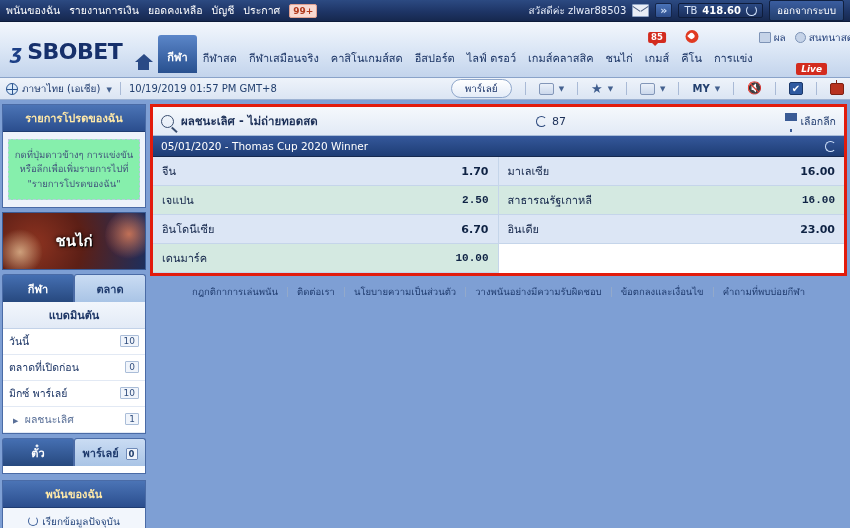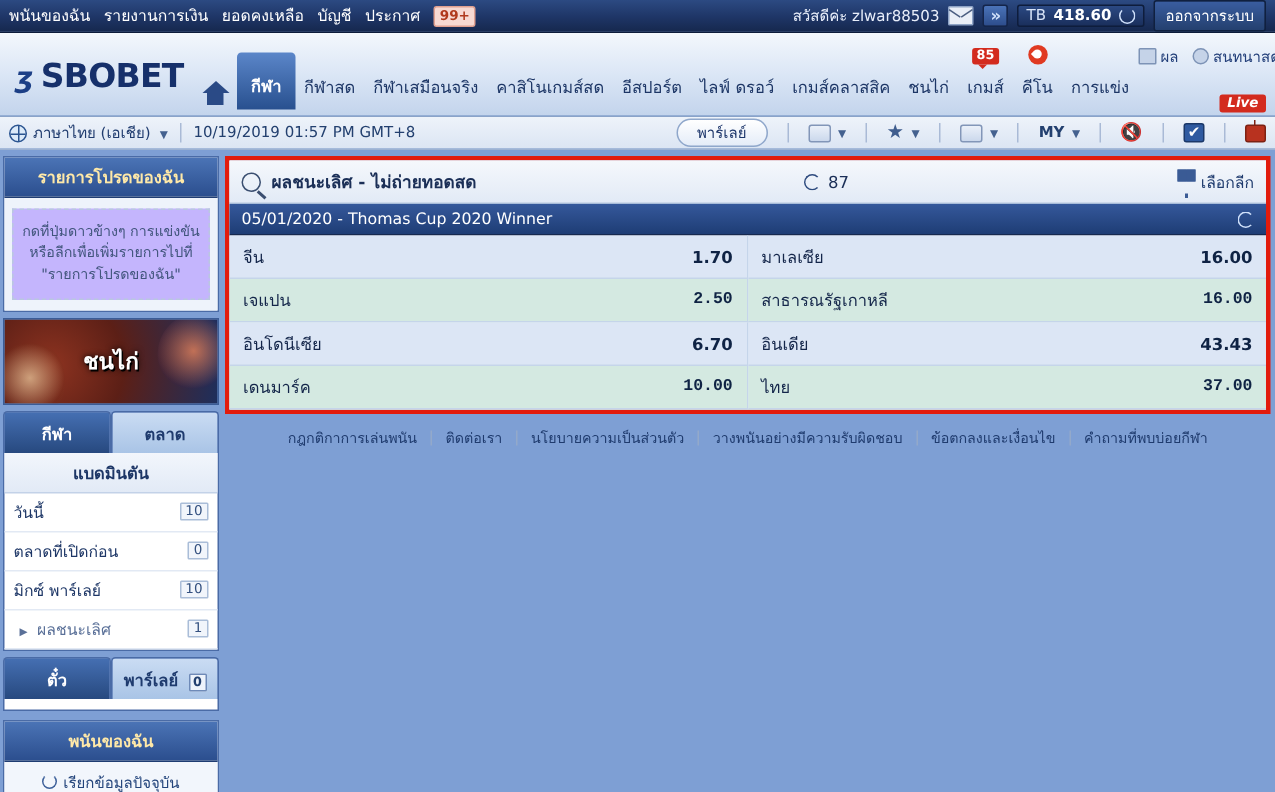--- a/index.html
+++ b/index.html
@@ -119,21 +119,21 @@
   }
 
   .nav-right {
     margin-left:auto; display:flex; align-items:center; gap:9px;
     padding: 0 8px 32px 0; font-size:10px; color:#24407a;
   }
   .nav-right .nr { display:flex;align-items:center;gap:3px;cursor:pointer;white-space:nowrap;}
   .nr-ico{width:12px;height:11px;background:#c5d3e8;border:1px solid #7d93b6;border-radius:1px;}
   .nr-ico.circ{border-radius:50%;width:11px;height:11px;}
   .live-tag {
-    position:absolute; right:6px; bottom:2px;
+    position:absolute; right:23px; bottom:2px;
     background:#d32b1e; color:#fff; font-size:9px; font-weight:bold;
     padding:1px 5px; border-radius:2px; font-style:italic;
   }
 
   
   .subbar {
     height: 22px;
     background: linear-gradient(180deg,#eef3fa,#dbe5f3);
     border-bottom:1px solid #9db2d2;
     display:flex; align-items:center; padding: 0 6px;
@@ -183,21 +183,21 @@
   
   .sidebar { width: 148px; padding: 0 2px 0 2px; }
   .panel { border:1px solid #4a6ba6; background:#fff; margin-bottom:4px; }
   .panel-hd {
     background: linear-gradient(180deg,#4b74b6 0%,#2b4e8e 100%);
     color:#ffe9a8; font-size:11px; font-weight:bold; text-align:center;
     padding: 4px 0; border-bottom:1px solid #1f3c72;
   }
   .fav-body { background:#eef3fb; padding:7px 5px; }
   .fav-note {
-    border:1px dashed #b9c8e0; background:#c4b5fd;
+    border:1px dashed #b9c8e0; background:#86efac;
     font-size:9.5px; color:#41557c; text-align:center; line-height:1.5;
     padding:8px 4px;
   }
   .banner {
     height:58px; border:1px solid #3b5c96; position:relative; overflow:hidden;
     background: radial-gradient(circle at 22% 55%, #8d3320 0%, #5c1f16 42%, #1c2f5e 100%);
     margin-bottom:4px;
   }
   .banner-txt {
     position:absolute; left:0; right:0; top:50%; transform:translateY(-50%);
@@ -531,29 +531,25 @@
           <div class="cell c1">
             <span>สาธารณรัฐเกาหลี</span>
             <span class="odd">16.00</span>
           </div>
           <div class="cell c0 left">
             <span>อินโดนีเซีย</span>
             <span class="odd">6.70</span>
           </div>
           <div class="cell c0">
             <span>อินเดีย</span>
-            <span class="odd">43.43</span>
+            <span class="odd">23.00</span>
           </div>
           <div class="cell c1 left">
             <span>เดนมาร์ค</span>
             <span class="odd">10.00</span>
-          </div>
-          <div class="cell c1">
-            <span>ไทย</span>
-            <span class="odd">37.00</span>
           </div>
         </div>
 
       </div>
     </div>
 
     <div class="footer">
       <a>กฎกติกาการเล่นพนัน</a>
       <span class="fsep"></span>
       <a>ติดต่อเรา</a>

